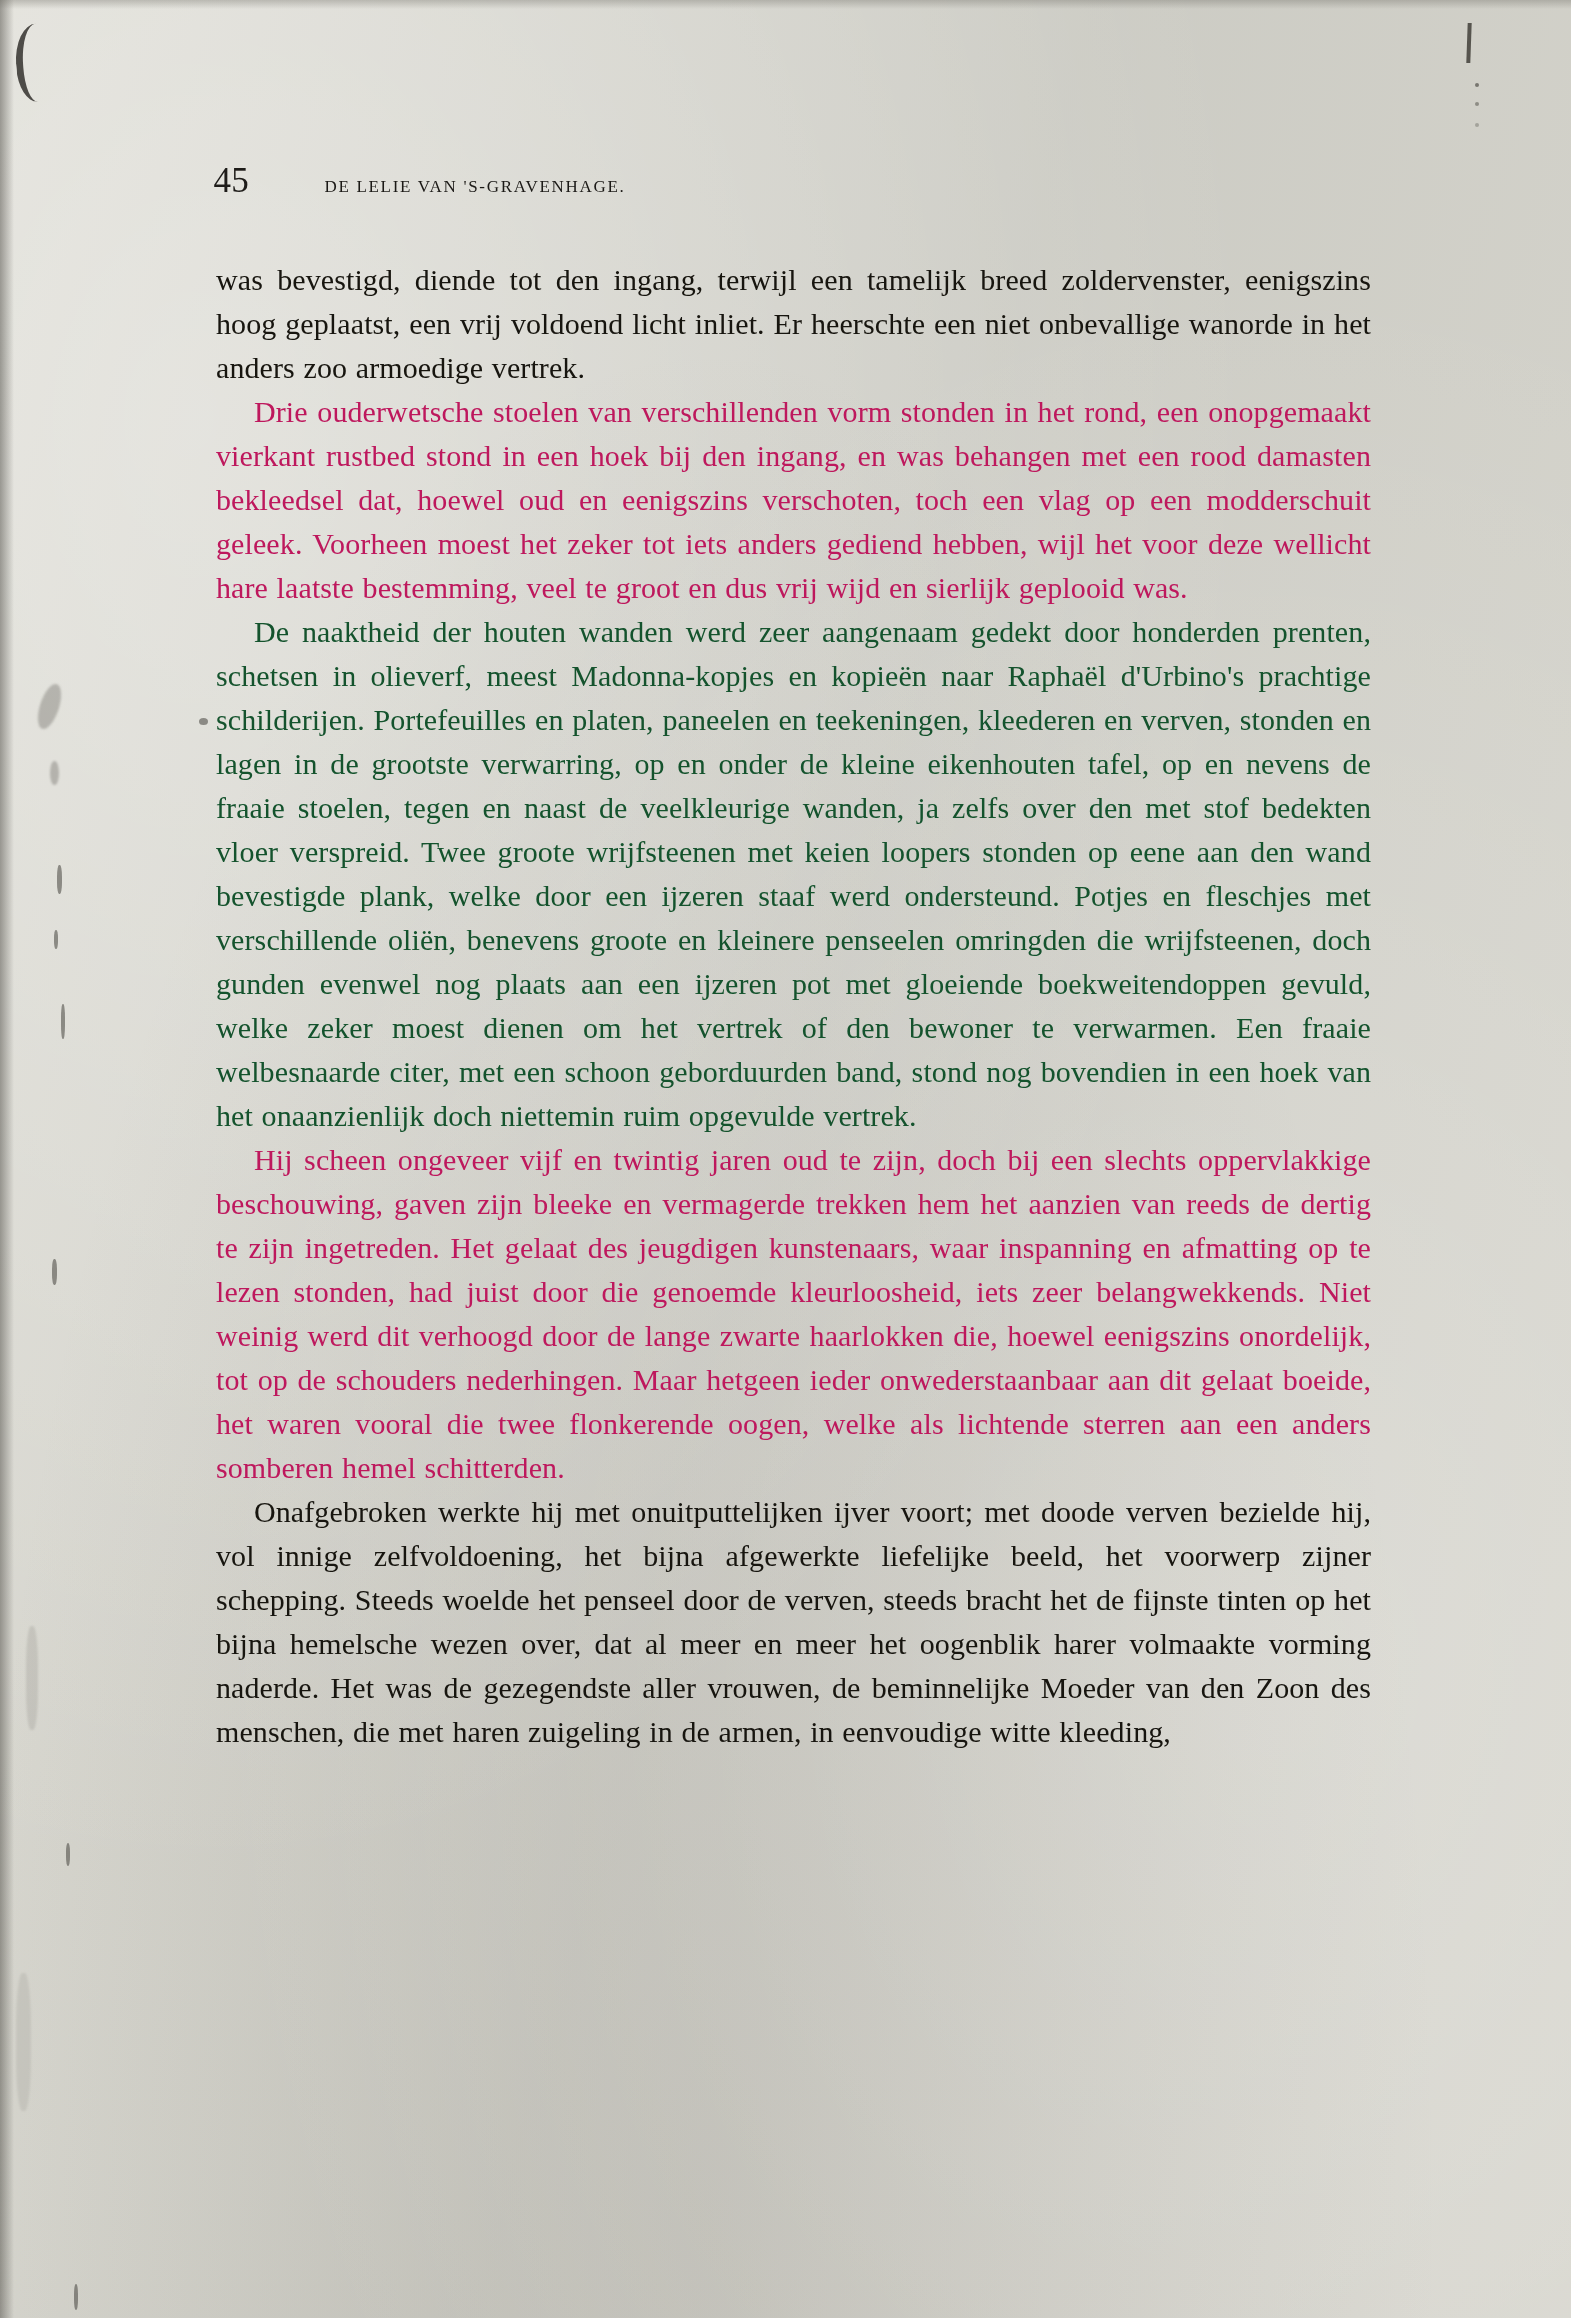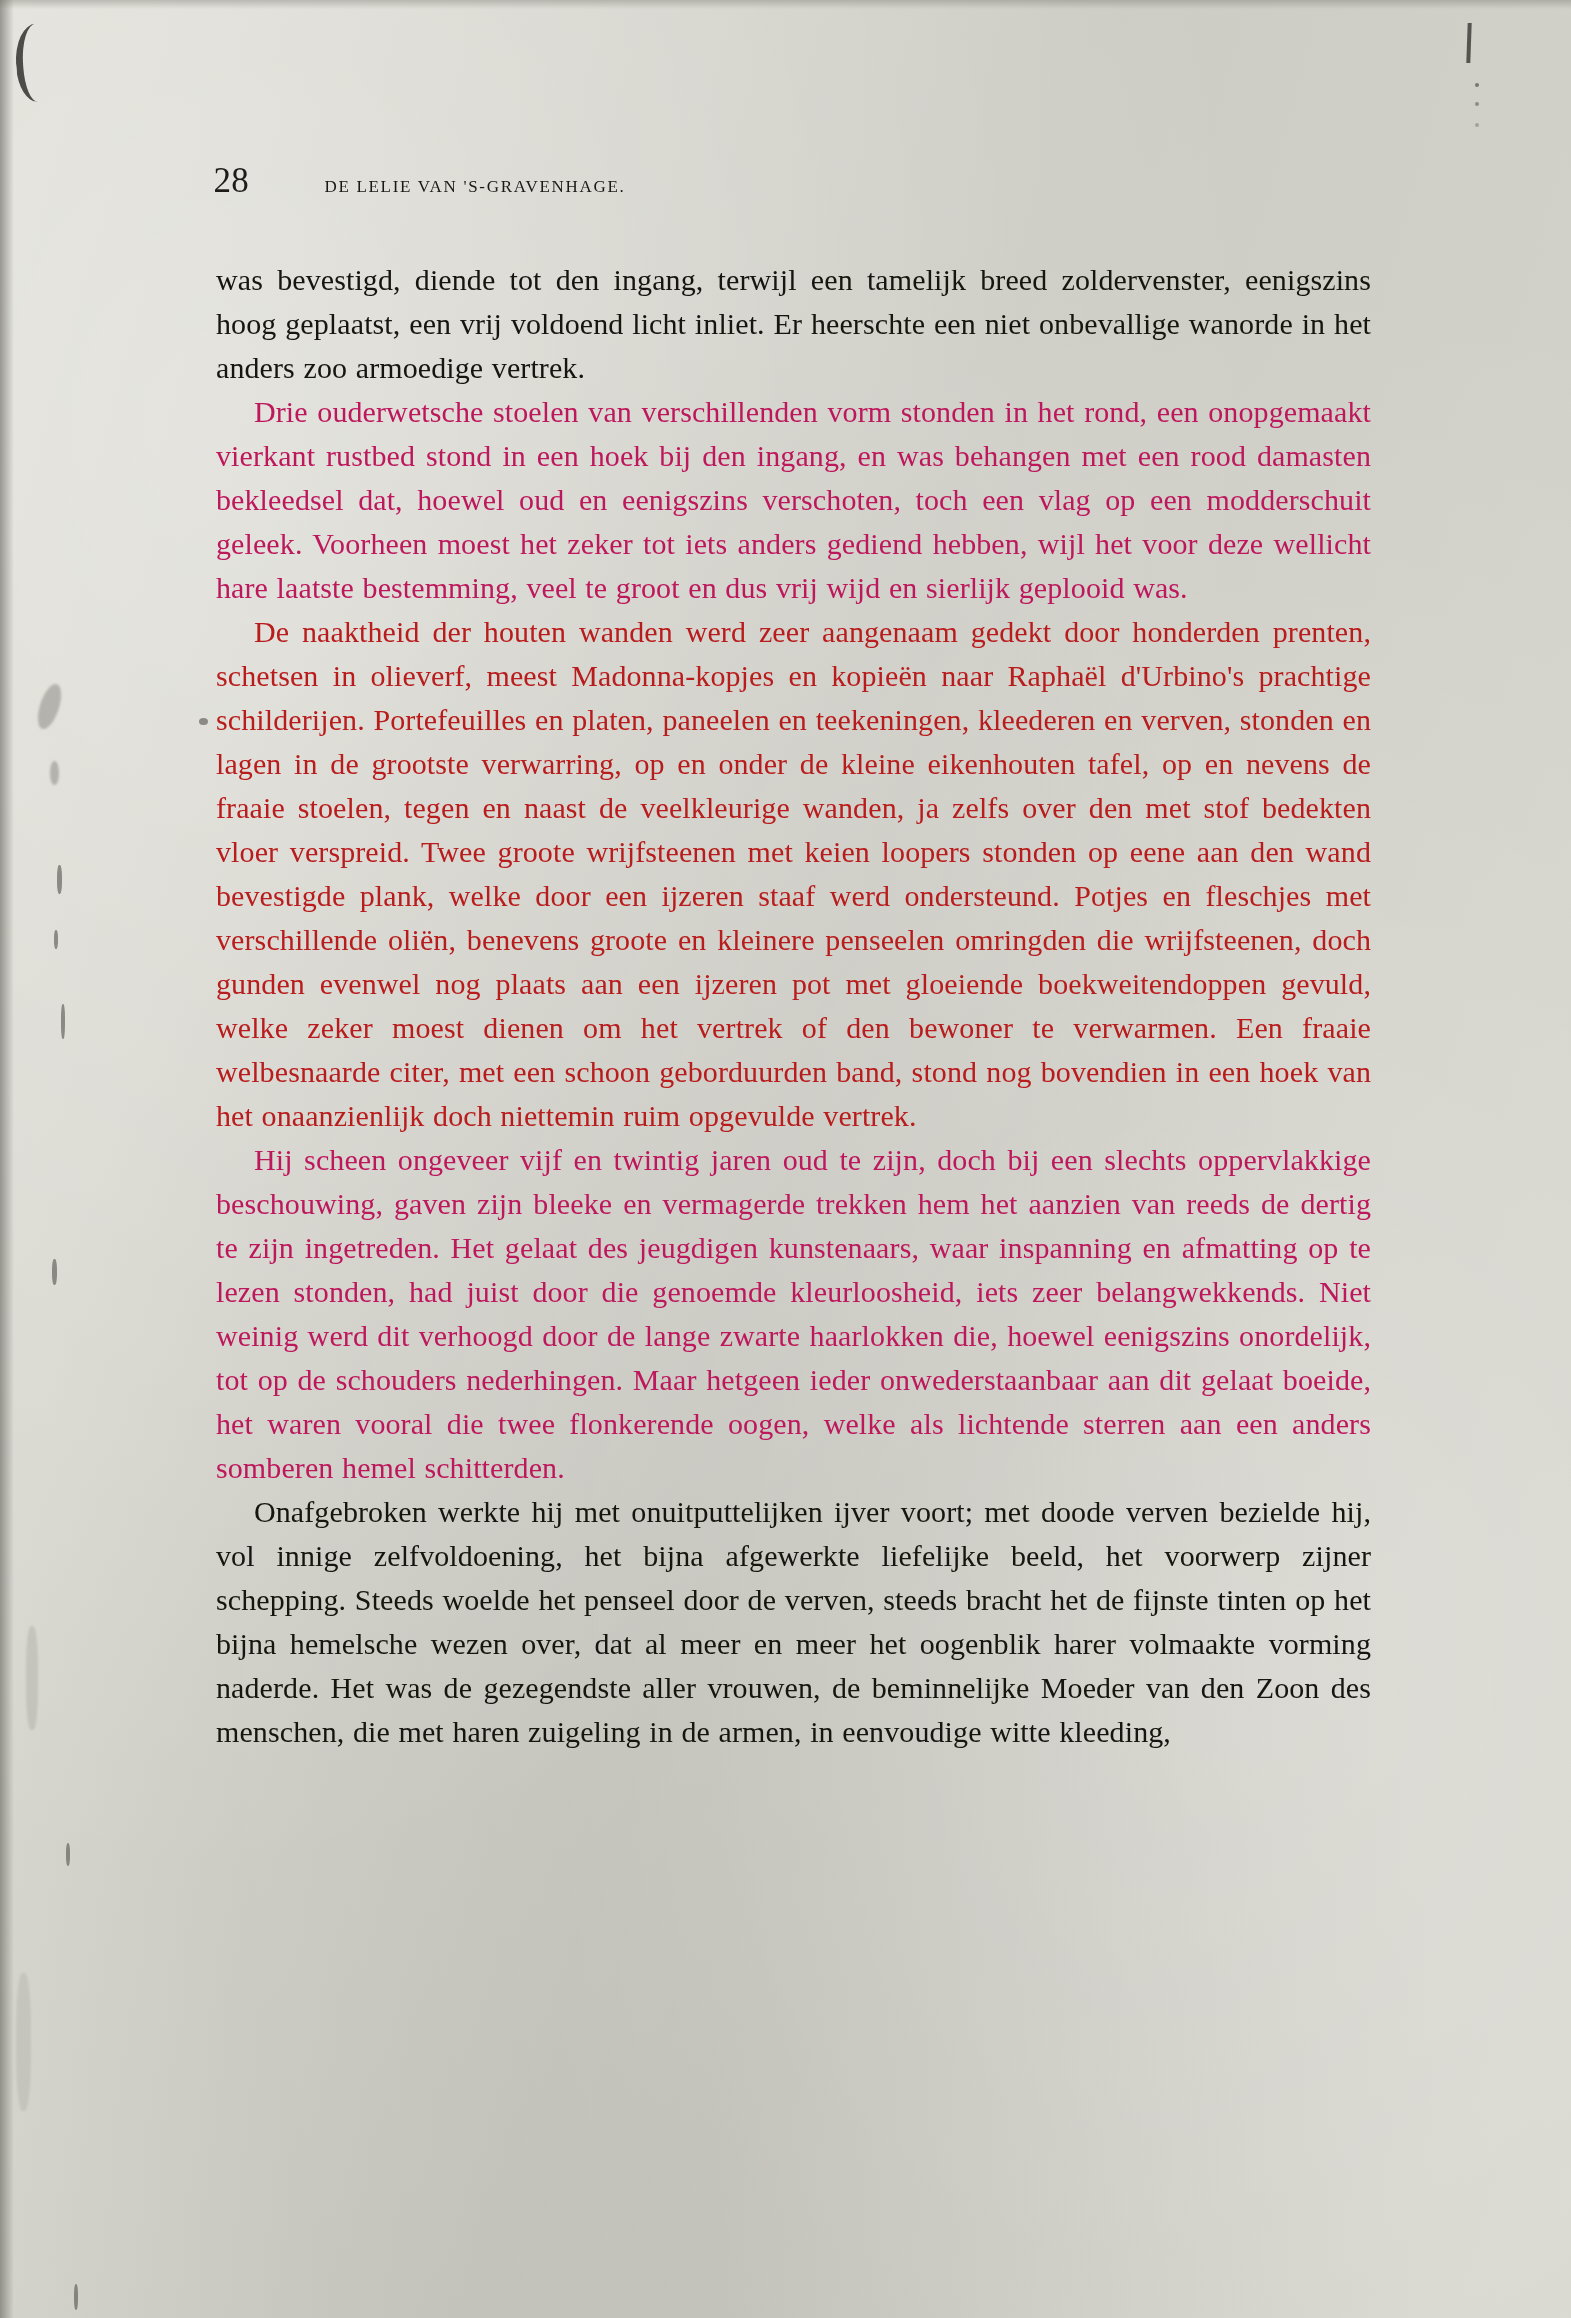--- a/index.html
+++ b/index.html
@@ -135,21 +135,21 @@
   }
   .body-text p {
     margin: 0;
     text-indent: 38px;
   }
   .body-text p.noindent {
     text-indent: 0;
   }
   
   .body-text p:nth-child(2n) { color: #be185d; }
-  .body-text p:nth-child(3n) { color: #b91c1c; }
+  .body-text p:nth-child(3n) { color: #14532d; }
 </style>
 </head>
 <body>
 
 <div class="page">
 
   <div class="scan">
     <div class="edge-left"></div>
     <div class="edge-top"></div>
     <div class="hook"></div>
@@ -165,21 +165,21 @@
     <div class="fleck" style="left:66px; top:1843px; width:4.3px; height:22.5px;"></div>
     <div class="fleck" style="left:74px; top:2284px; width:4.3px; height:26px;"></div>
     <div class="smudge" style="left:26px; top:1626px; width:12px; height:104px; border-radius:40%; opacity:0.45;"></div>
     <div class="smudge" style="left:15.6px; top:1973px; width:15.6px; height:138px; border-radius:40%; opacity:0.35;"></div>
     <div class="fleck" style="left:199px; top:718px; width:8.7px; height:7px; border-radius:50%;"></div>
   </div>
 
   <div class="content">
 
     <div class="header-row">
-      <div class="folio">28</div>
+      <div class="folio">45</div>
       <div class="running-head">DE LELIE VAN 'S-GRAVENHAGE.</div>
     </div>
 
     <div class="body-text">
       <p class="noindent">was bevestigd, diende tot den ingang, terwijl een tamelijk breed zoldervenster, eenigszins hoog geplaatst, een vrij voldoend licht inliet. Er heerschte een niet onbevallige wanorde in het anders zoo armoedige vertrek.</p>
       <p>Drie ouderwetsche stoelen van verschillenden vorm stonden in het rond, een onopgemaakt vierkant rustbed stond in een hoek bij den ingang, en was behangen met een rood damasten bekleedsel dat, hoewel oud en eenigszins verschoten, toch een vlag op een modderschuit geleek. Voorheen moest het zeker tot iets anders gediend hebben, wijl het voor deze wellicht hare laatste bestemming, veel te groot en dus vrij wijd en sierlijk geplooid was.</p>
       <p>De naaktheid der houten wanden werd zeer aangenaam gedekt door honderden prenten, schetsen in olieverf, meest Madonna-kopjes en kopieën naar Raphaël d'Urbino's prachtige schilderijen. Portefeuilles en platen, paneelen en teekeningen, kleederen en verven, stonden en lagen in de grootste verwarring, op en onder de kleine eikenhouten tafel, op en nevens de fraaie stoelen, tegen en naast de veelkleurige wanden, ja zelfs over den met stof bedekten vloer verspreid. Twee groote wrijfsteenen met keien loopers stonden op eene aan den wand bevestigde plank, welke door een ijzeren staaf werd ondersteund. Potjes en fleschjes met verschillende oliën, benevens groote en kleinere penseelen omringden die wrijfsteenen, doch gunden evenwel nog plaats aan een ijzeren pot met gloeiende boekweitendoppen gevuld, welke zeker moest dienen om het vertrek of den bewoner te verwarmen. Een fraaie welbesnaarde citer, met een schoon geborduurden band, stond nog bovendien in een hoek van het onaanzienlijk doch niettemin ruim opgevulde vertrek.</p>
       <p>Hij scheen ongeveer vijf en twintig jaren oud te zijn, doch bij een slechts oppervlakkige beschouwing, gaven zijn bleeke en vermagerde trekken hem het aanzien van reeds de dertig te zijn ingetreden. Het gelaat des jeugdigen kunstenaars, waar inspanning en afmatting op te lezen stonden, had juist door die genoemde kleurloosheid, iets zeer belangwekkends. Niet weinig werd dit verhoogd door de lange zwarte haarlokken die, hoewel eenigszins onordelijk, tot op de schouders nederhingen. Maar hetgeen ieder onwederstaanbaar aan dit gelaat boeide, het waren vooral die twee flonkerende oogen, welke als lichtende sterren aan een anders somberen hemel schitterden.</p>
       <p>Onafgebroken werkte hij met onuitputtelijken ijver voort; met doode verven bezielde hij, vol innige zelfvoldoening, het bijna afgewerkte liefelijke beeld, het voorwerp zijner schepping. Steeds woelde het penseel door de verven, steeds bracht het de fijnste tinten op het bijna hemelsche wezen over, dat al meer en meer het oogenblik harer volmaakte vorming naderde. Het was de gezegendste aller vrouwen, de beminnelijke Moeder van den Zoon des menschen, die met haren zuigeling in de armen, in eenvoudige witte kleeding,</p>
     </div>

